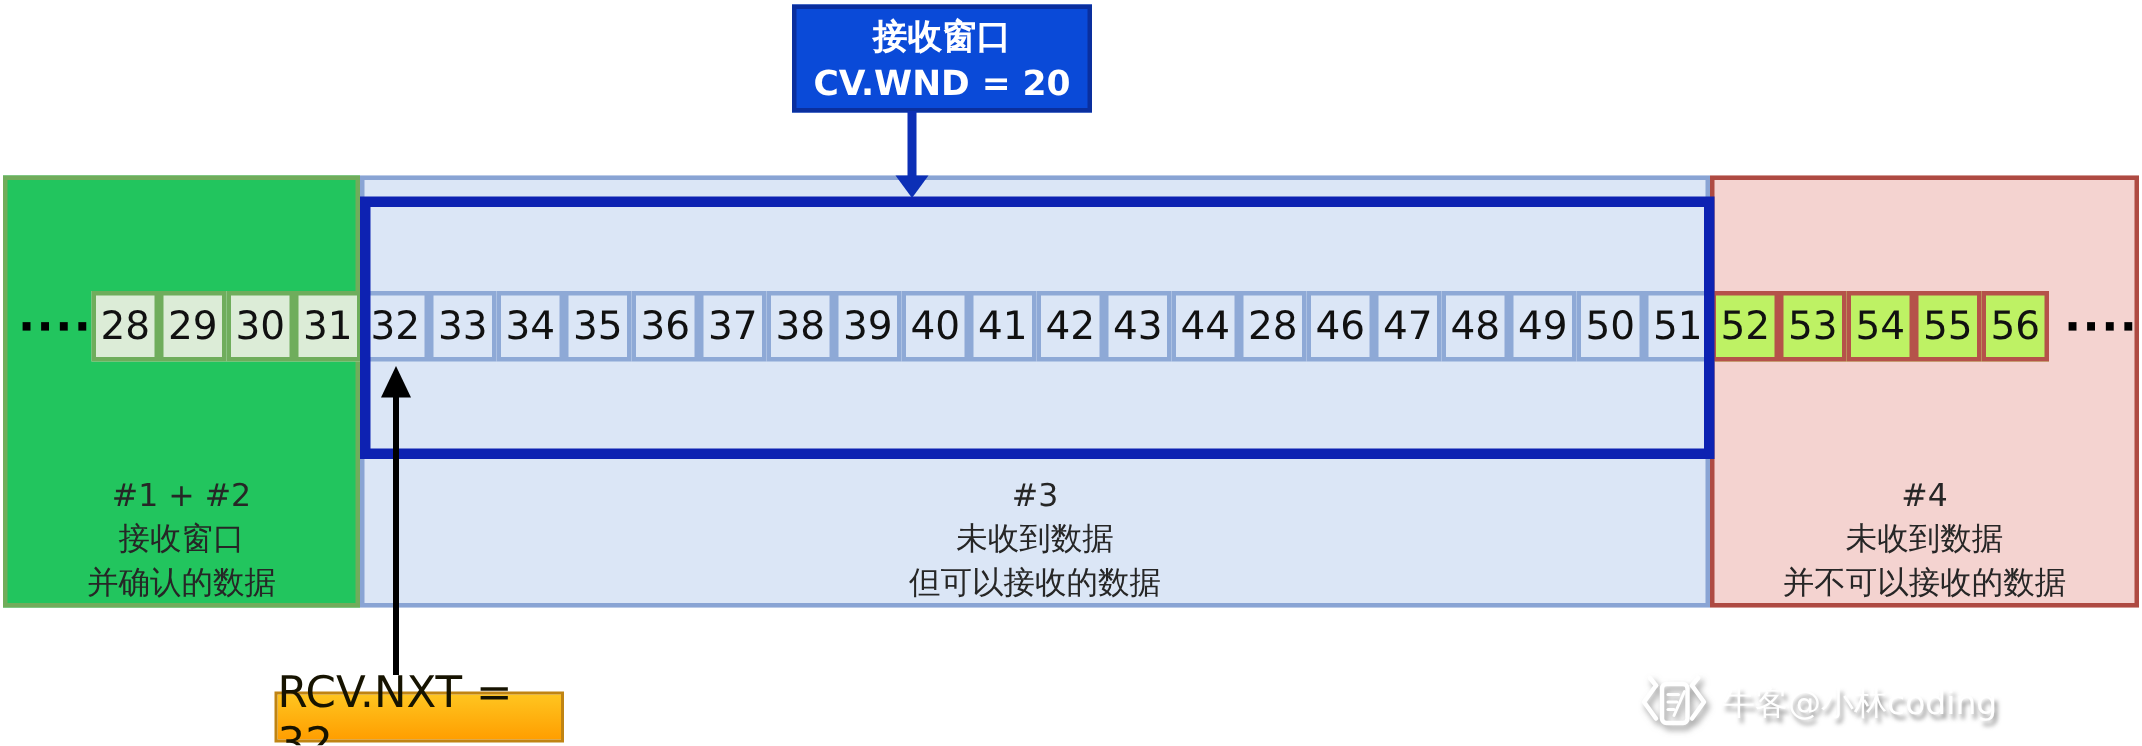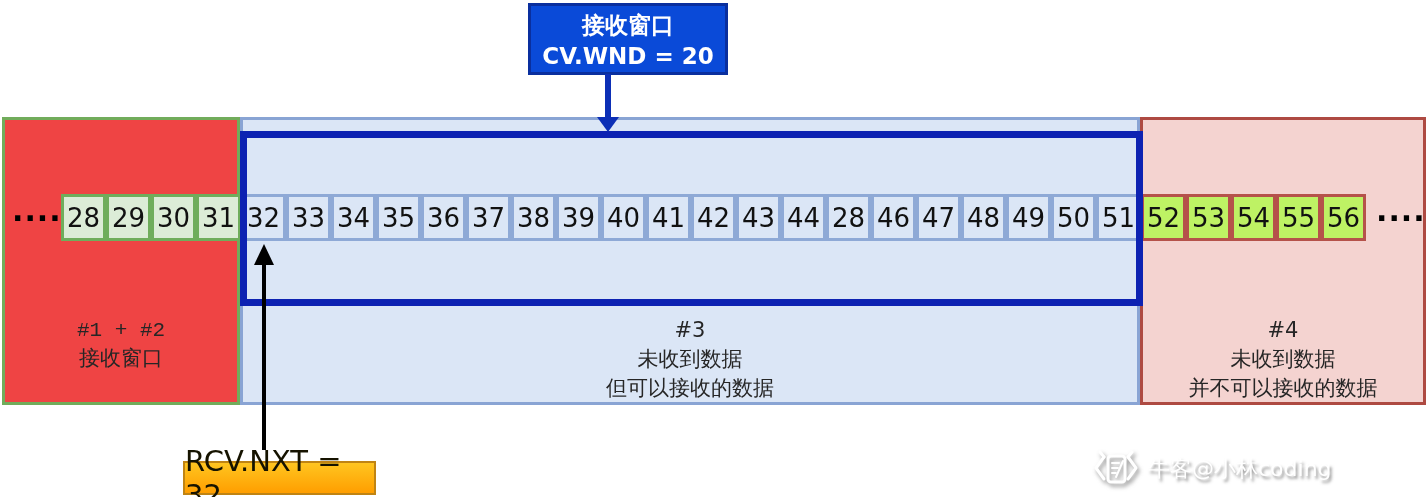--- a/index.html
+++ b/index.html
@@ -2,21 +2,21 @@
 <html><head>
 <meta charset="utf-8">
 <style>
   html,body{margin:0;padding:0;background:#ffffff;}
   .stage{
     position:relative;width:1428px;height:497px;background:#ffffff;overflow:hidden;
     font-family:"DejaVu Sans","Liberation Sans",sans-serif;
   }
   
   .region{position:absolute;top:117px;height:288px;box-sizing:border-box;z-index:1;}
-  .region.green{left:2px;width:238px;background:#ef4444;border:3px solid #71ac5b;font-family:Liberation Mono, monospace;}
+  .region.green{left:2px;width:238px;background:#22c55e;border:3px solid #71ac5b;}
   .region.blue{left:240px;width:900px;background:#dbe6f6;border:3px solid #89a4d4;}
   .region.red{left:1140px;width:286px;background:#f4d3d0;border:3px solid #ae4a42;}
   .region-label{
     position:absolute;top:196px;left:0;width:100%;text-align:center;
     font-size:21px;line-height:29px;color:#262626;
   }
   
   .cells{position:absolute;left:61px;top:194px;display:flex;z-index:2;}
   .cell{
     box-sizing:border-box;width:45px;height:47px;flex:0 0 45px;
@@ -73,20 +73,21 @@
 </style>
 </head>
 <body>
 
 <div class="stage">
 
   <div class="region green">
     <div class="region-label">
       <div>#1 + #2</div>
       <div>接收窗口</div>
+      <div>并确认的数据</div>
     </div>
   </div>
 
   <div class="region blue">
     <div class="region-label">
       <div>#3</div>
       <div>未收到数据</div>
       <div>但可以接收的数据</div>
     </div>
   </div>

